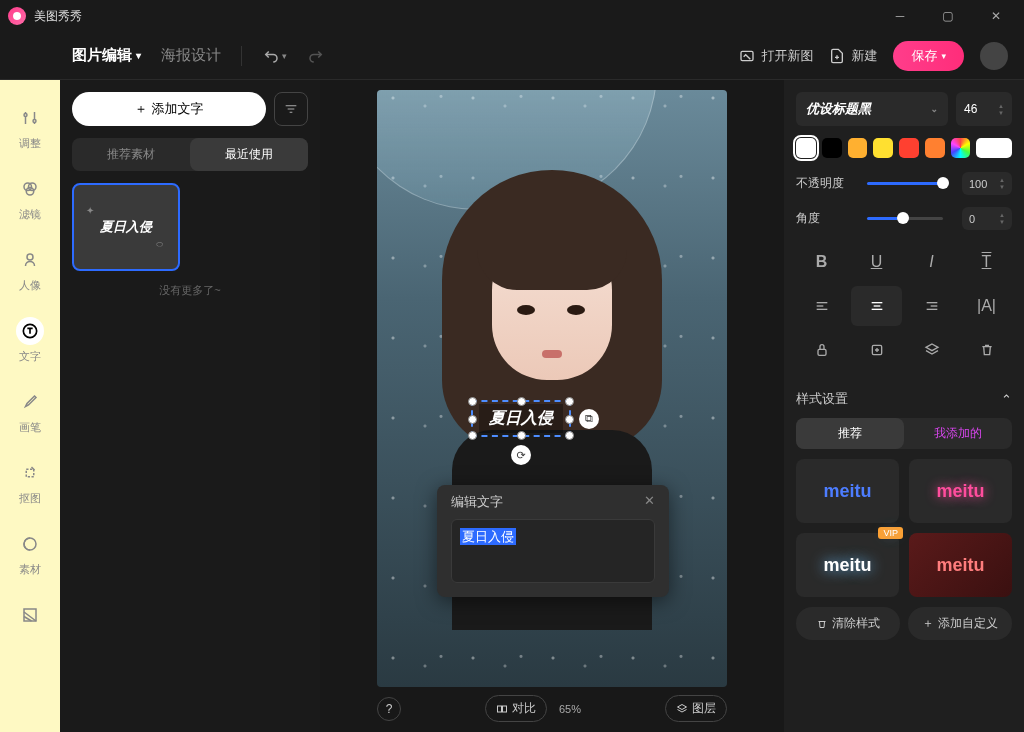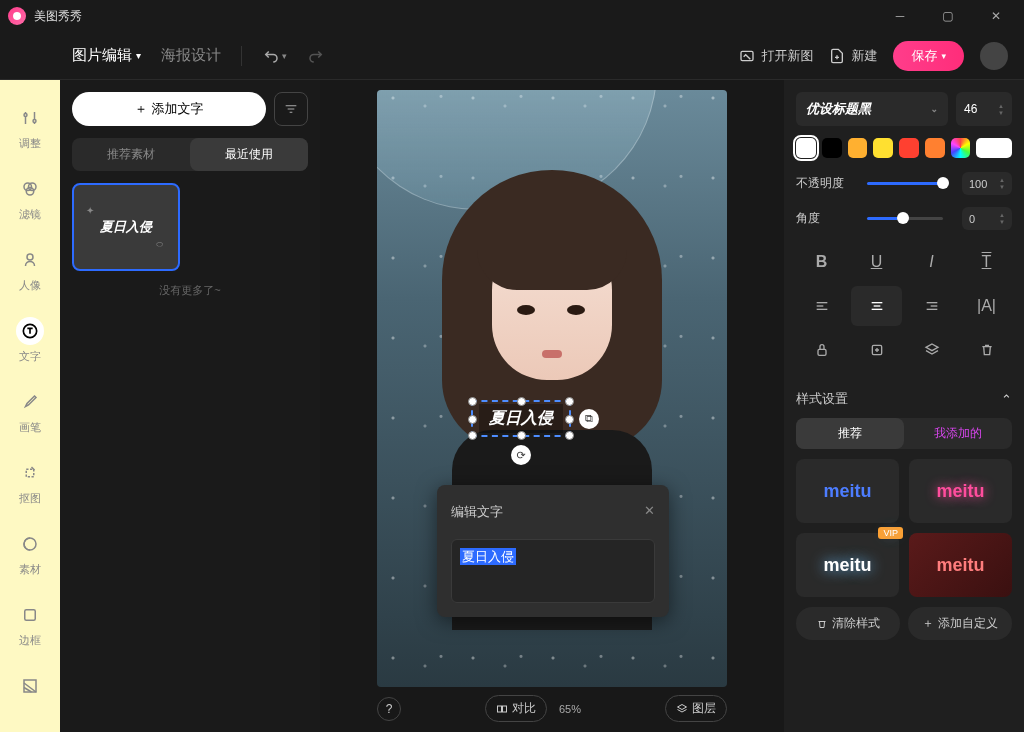--- a/index.html
+++ b/index.html
@@ -9,21 +9,21 @@
 .titlebar { height: 32px; display: flex; align-items: center; padding: 0 8px; background: #1a1a1a; }
 .logo { width: 18px; height: 18px; background: linear-gradient(135deg, #ff3d8b, #ff6ba8); border-radius: 50%; display: flex; align-items: center; justify-content: center; margin-right: 8px; }
 .logo svg { width: 10px; height: 10px; }
 .title { font-size: 12px; color: #ddd; }
 .titlebar-right { margin-left: auto; display: flex; gap: 24px; padding-right: 8px; }
 .win-btn { width: 24px; height: 24px; display: flex; align-items: center; justify-content: center; color: #aaa; cursor: pointer; }
 
 
 .toolbar { height: 48px; display: flex; align-items: center; padding: 0 16px 0 72px; gap: 20px; border-bottom: 1px solid #2a2a2a; }
 .tab { font-size: 15px; color: #888; cursor: pointer; display: flex; align-items: center; gap: 4px; }
-.tab.active { color: #fff; font-weight: 400; }
+.tab.active { color: #fff; font-weight: 700; }
 .divider { width: 1px; height: 20px; background: #333; }
 .tool-icon { color: #888; cursor: pointer; display: flex; align-items: center; }
 .toolbar-right { margin-left: auto; display: flex; align-items: center; gap: 16px; }
 .tb-item { display: flex; align-items: center; gap: 6px; color: #ccc; font-size: 13px; cursor: pointer; }
 .save-btn { background: linear-gradient(90deg, #ff3d8b, #ff2d7a); padding: 6px 18px; border-radius: 16px; color: #fff; font-size: 13px; cursor: pointer; display: flex; align-items: center; gap: 4px; }
 .user-avatar { width: 28px; height: 28px; border-radius: 50%; background: #444; }
 
 
 .main { display: flex; height: 652px; }
 .sidebar { width: 60px; background: #fef9c3; display: flex; flex-direction: column; padding-top: 12px; }
@@ -60,21 +60,21 @@
 .text-overlay { position: absolute; top: 310px; left: 94px; border: 2px dashed #4d8dff; padding: 2px 6px; }
 .text-overlay-inner { color: #fff; font-size: 16px; font-weight: bold; font-style: italic; background: rgba(0,0,0,0.3); padding: 4px 10px; }
 .handle { position: absolute; width: 9px; height: 9px; background: #fff; border-radius: 50%; border: 1px solid #888; }
 .h-tl { top: -5px; left: -5px; } .h-tr { top: -5px; right: -5px; } .h-bl { bottom: -5px; left: -5px; } .h-br { bottom: -5px; right: -5px; }
 .h-t { top: -5px; left: 50%; margin-left: -4px; } .h-b { bottom: -5px; left: 50%; margin-left: -4px; }
 .h-l { left: -5px; top: 50%; margin-top: -4px; } .h-r { right: -5px; top: 50%; margin-top: -4px; }
 .link-handle { position: absolute; right: -30px; top: 50%; margin-top: -10px; width: 20px; height: 20px; background: #fff; border-radius: 50%; display: flex; align-items: center; justify-content: center; font-size: 11px; color: #333; }
 .rotate-handle { position: absolute; bottom: -30px; left: 50%; margin-left: -10px; width: 20px; height: 20px; background: #fff; border-radius: 50%; display: flex; align-items: center; justify-content: center; font-size: 11px; color: #333; }
 
 .edit-popup { position: absolute; top: 395px; left: 60px; width: 232px; background: #2f2f2f; border-radius: 8px; box-shadow: 0 4px 20px rgba(0,0,0,0.5); }
-.popup-header { display: flex; justify-content: space-between; padding: 18px 14px; color: #ccc; font-size: 13px; text-align: right; }
+.popup-header { display: flex; justify-content: space-between; padding: 8px 14px; color: #ccc; font-size: 13px; text-align: right; }
 .popup-close { color: #888; cursor: pointer; }
 .popup-body { padding: 0 14px 14px; }
 .popup-textarea { width: 100%; height: 64px; background: #252525; border: 1px solid #3a3a3a; border-radius: 6px; padding: 8px; color: #fff; font-size: 13px; resize: none; }
 .popup-textarea::selection { background: #2d6bff; }
 .sel-text { background: #2d6bff; color: #fff; padding: 1px 2px; }
 
 .canvas-footer { display: flex; align-items: center; gap: 12px; margin-top: 8px; width: 350px; }
 .cf-btn { color: #ccc; font-size: 12px; display: flex; align-items: center; gap: 4px; cursor: pointer; padding: 4px 10px; border: 1px solid #444; border-radius: 14px; }
 .cf-left { margin-right: auto; width: 24px; height: 24px; border: 1px solid #444; border-radius: 50%; display: flex; align-items: center; justify-content: center; }
 .cf-zoom { color: #aaa; font-size: 11px; }
@@ -241,28 +241,20 @@
         <span>抠图</span>
       </div>
     <div class="sb-item">
         <div class="sb-icon">
           <svg width="18" height="18" viewBox="0 0 24 24" fill="none" stroke="currentColor" stroke-width="2">
             <circle cx="12" cy="12" r="8"></circle>
             <path d="M12 4a8 8 0 0 0 0 16"></path>
           </svg>
         </div>
         <span>素材</span>
-      </div>
-    <div class="sb-item">
-        <div class="sb-icon">
-          <svg width="18" height="18" viewBox="0 0 24 24" fill="none" stroke="currentColor" stroke-width="2">
-            <rect x="5" y="5" width="14" height="14" rx="2"></rect>
-          </svg>
-        </div>
-        <span>边框</span>
       </div>
     <div class="sb-item" style="margin-bottom:-20px;">
         <div class="sb-icon">
           <svg width="18" height="18" viewBox="0 0 24 24" fill="none" stroke="currentColor" stroke-width="2">
             <rect x="4" y="4" width="16" height="16"></rect>
             <line x1="4" y1="8" x2="20" y2="20"></line>
             <line x1="4" y1="14" x2="14" y2="20"></line>
           </svg>
         </div>
       </div>

